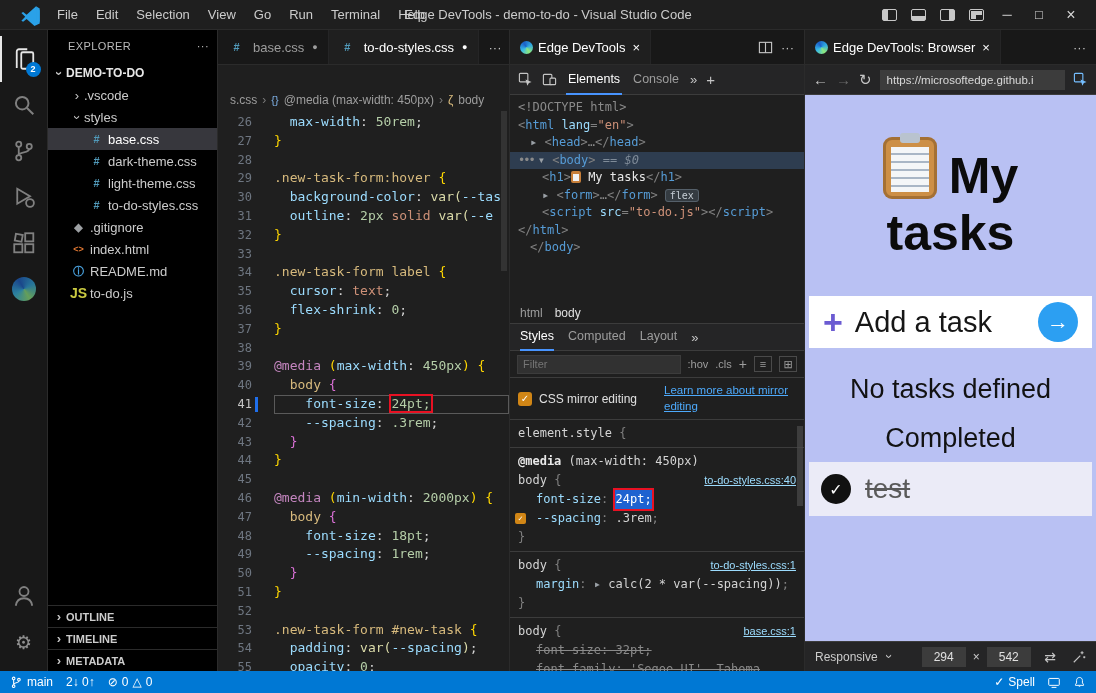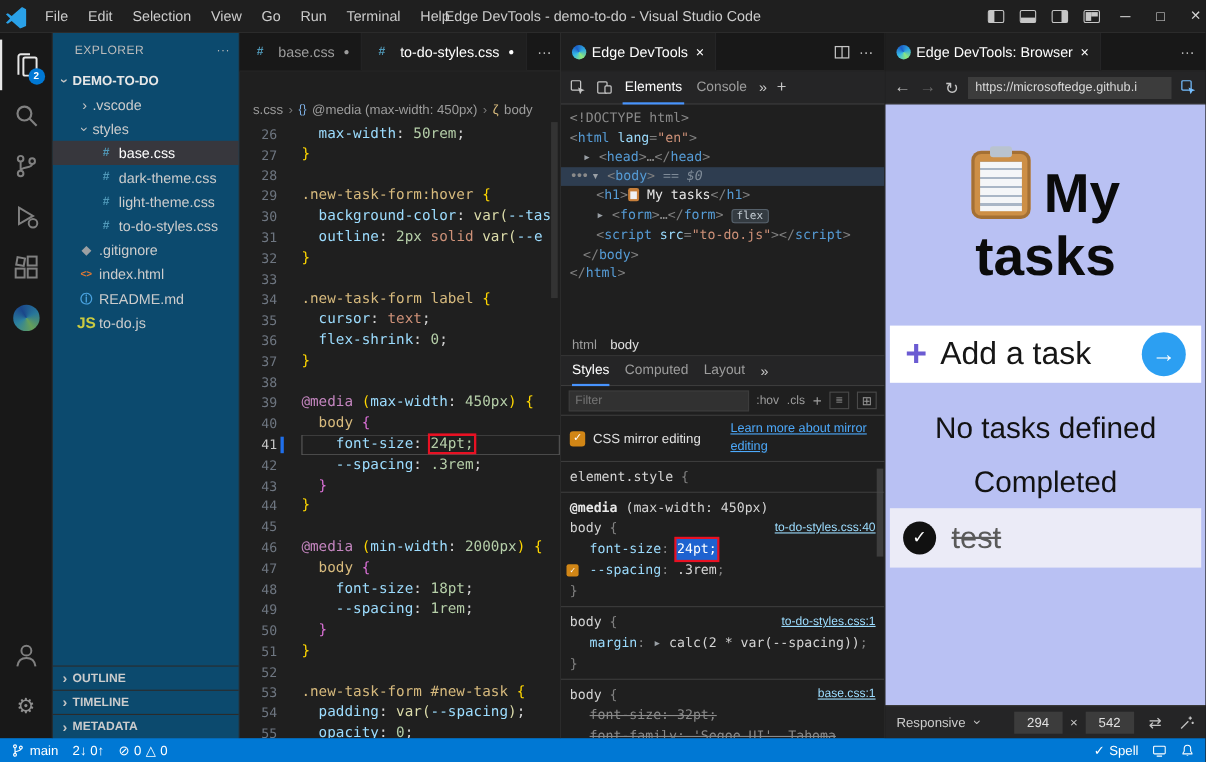--- a/index.html
+++ b/index.html
@@ -1,21 +1,21 @@
 <!DOCTYPE html>
 <html><head>
 <meta charset="utf-8">
 <style>
   * { box-sizing: border-box; margin: 0; padding: 0; }
   html,body { width:1096px; height:693px; overflow:hidden; }
   body { background:#1f1f1f; font-family:"Liberation Sans", sans-serif; font-size:13px; color:#cccccc; }
   svg { display:block; }
 
   
-  .titlebar { height:30px; background:#1f1f1f; border-bottom:1px solid #2b2b2b; display:flex; align-items:center; padding:0 0; }
+  .titlebar { height:30px; background:#1f1f1f; border-bottom:1px solid #2b2b2b; display:flex; align-items:center; padding:0 16px; }
   .vlogo { width:22px; height:22px; margin:0 6px 0 4px; }
   .menus { display:flex; }
   .menu-item { padding:0 9px; line-height:30px; color:#cccccc; font-size:13px; cursor:default; }
   .wtitle { position:absolute; left:0; right:0; text-align:center; font-size:13px; color:#cccccc; pointer-events:none; }
   .wctrls { margin-left:auto; display:flex; align-items:center; gap:14px; z-index:2; }
   .wicon { width:15px; height:12px; border:1px solid #c7c7c7; border-radius:2px; position:relative; }
   .wi-left::before  { content:""; position:absolute; left:0; top:0; bottom:0; width:5px; background:#c7c7c7; }
   .wi-bottom::before{ content:""; position:absolute; left:0; right:0; bottom:0; height:4px; background:#c7c7c7; }
   .wi-right::before { content:""; position:absolute; right:0; top:0; bottom:0; width:5px; background:#c7c7c7; }
   .wi-grid::before  { content:""; position:absolute; inset:1px; background:
@@ -29,21 +29,21 @@
   
   .activitybar { width:48px; background:#181818; border-right:1px solid #2b2b2b; display:flex; flex-direction:column; align-items:center; padding:6px 0; }
   .act { width:48px; height:46px; display:flex; align-items:center; justify-content:center; position:relative; opacity:.65; }
   .act.active { opacity:1; border-left:2px solid #e7e7e7; }
   .act .badge { position:absolute; right:7px; bottom:5px; min-width:15px; height:15px; border-radius:8px; background:#0078d4; color:#fff; font-size:9px; line-height:15px; text-align:center; font-weight:bold; }
   .edge-dot { width:24px; height:24px; border-radius:50%; background:conic-gradient(from 150deg,#8fe87c,#36b9e8,#1b5fc8,#2fa8e0,#8fe87c); }
   .act-spacer { flex:1; }
   .gear-glyph { font-size:19px; color:#cfcfcf; }
 
   
-  .sidebar { width:170px; background:#0c4a6e; border-right:1px solid #2b2b2b; display:flex; flex-direction:column; font-size:13px; }
+  .sidebar { width:170px; background:#000000; border-right:1px solid #2b2b2b; display:flex; flex-direction:column; font-size:13px; }
   .ex-header { height:32px; display:flex; align-items:center; padding:0 8px 0 20px; font-size:11px; color:#bbbbbb; letter-spacing:.4px; }
   .ex-header .more { margin-left:auto; color:#bbbbbb; }
   .ex-root { height:22px; display:flex; align-items:center; padding-left:4px; font-weight:bold; font-size:12px; color:#e7e7e7; }
   .ex-row { height:22px; display:flex; align-items:center; color:#cccccc; white-space:nowrap; }
   .ex-row.sel { background:#37373d; color:#ffffff; }
   .ex-row.ind1 { padding-left:22px; }
   .ex-row.ind2 { padding-left:40px; }
   .chev { display:inline-block; width:14px; font-size:13px; color:#c5c5c5; text-align:center; }
   .chev.down { transform:rotate(90deg); }
   .ficon { display:inline-block; width:17px; text-align:center; font-size:11px; font-weight:bold; margin-right:3px; }
@@ -440,22 +440,22 @@
       <span class="tool-glyph" style="font-size:15px;">+</span>
     </div>
     <div class="dom" id="dom">
         <div class="dom-row"><span class="tk-doc">&lt;!DOCTYPE html&gt;</span></div>
         <div class="dom-row"><span class="tk-pn">&lt;</span><span class="tk-tag">html</span><span class="tk-pn"> </span><span class="tk-attr">lang</span><span class="tk-pn">=</span><span class="tk-str">"en"</span><span class="tk-pn">&gt;</span></div>
         <div class="dom-row ind1"><span class="tk-arr">▸ </span><span class="tk-pn">&lt;</span><span class="tk-tag">head</span><span class="tk-pn">&gt;</span><span class="tk-doc">…</span><span class="tk-pn">&lt;/</span><span class="tk-tag">head</span><span class="tk-pn">&gt;</span></div>
         <div class="dom-row sel"><span class="tk-dots">•••</span><span class="tk-arr">▾ </span><span class="tk-pn">&lt;</span><span class="tk-tag">body</span><span class="tk-pn">&gt;</span><span class="tk-meta"> == $0</span></div>
         <div class="dom-row ind2"><span class="tk-pn">&lt;</span><span class="tk-tag">h1</span><span class="tk-pn">&gt;</span><span class="clip-mini"></span><span class="tk-txt"> My tasks</span><span class="tk-pn">&lt;/</span><span class="tk-tag">h1</span><span class="tk-pn">&gt;</span></div>
         <div class="dom-row ind2"><span class="tk-arr">▸ </span><span class="tk-pn">&lt;</span><span class="tk-tag">form</span><span class="tk-pn">&gt;</span><span class="tk-doc">…</span><span class="tk-pn">&lt;/</span><span class="tk-tag">form</span><span class="tk-pn">&gt;</span><span class="flex-badge">flex</span></div>
         <div class="dom-row ind2"><span class="tk-pn">&lt;</span><span class="tk-tag">script</span><span class="tk-pn"> </span><span class="tk-attr">src</span><span class="tk-pn">=</span><span class="tk-str">"to-do.js"</span><span class="tk-pn">&gt;</span><span class="tk-pn">&lt;/</span><span class="tk-tag">script</span><span class="tk-pn">&gt;</span></div>
+        <div class="dom-row"><span class="tk-pn">&lt;/</span><span class="tk-tag">html</span><span class="tk-pn">&gt;</span></div>
         <div class="dom-row ind1"><span class="tk-pn">&lt;/</span><span class="tk-tag">body</span><span class="tk-pn">&gt;</span></div>
-        <div class="dom-row"><span class="tk-pn">&lt;/</span><span class="tk-tag">html</span><span class="tk-pn">&gt;</span></div>
       </div>
     <div class="dt-crumbs">
       <span class="dt-crumb-dim">html</span>
       <span class="dt-crumb-lit">body</span>
     </div>
     <div class="style-tabs">
       <span class="stab active">Styles</span>
       <span class="stab">Computed</span>
       <span class="stab">Layout</span>
       <span class="tool-glyph">»</span>

